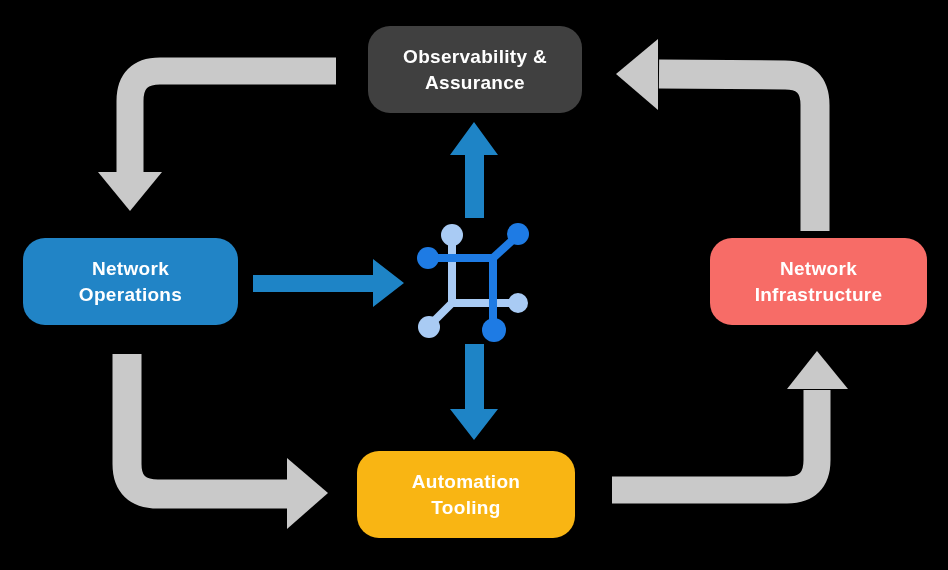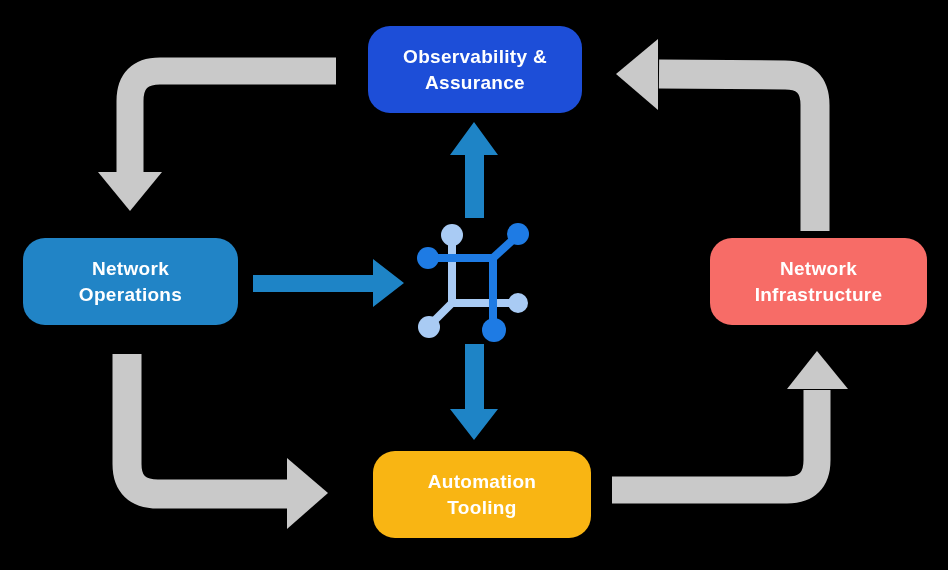--- a/index.html
+++ b/index.html
@@ -32,21 +32,21 @@
     color:var(--text);
     font-size:19px;
     line-height:26px;
     font-weight:600;
     letter-spacing:.3px;
     white-space:pre-line;
   }
   .node-observability{left:368px;top:26px;width:214px;height:87px;}
   .node-operations{left:23px;top:238px;width:215px;height:87px;}
   .node-infrastructure{left:710px;top:238px;width:217px;height:87px;}
-  .node-automation{left:373px;top:451px;width:218px;height:87px;}
+  .node-automation{left:357px;top:451px;width:218px;height:87px;}
 </style>
 </head>
 <body>
 
 <div class="stage">
 
   <svg class="arrows-svg" width="948" height="570" viewBox="0 0 948 570">
 
     <g>
       <path d="M 336 71 L 160 71 Q 130 71 130 101 L 130 175" fill="none" style="stroke:var(--cycle)" stroke-width="27"></path>
@@ -93,21 +93,21 @@
       <g>
         <path d="M 427 258 L 493 258 L 493 328" fill="none" style="stroke:var(--icon-dark)" stroke-width="8"></path>
         <path d="M 493 258 L 516 237" fill="none" style="stroke:var(--icon-dark)" stroke-width="8"></path>
         <circle cx="428" cy="258" r="11" style="fill:var(--icon-dark)"></circle>
         <circle cx="518" cy="234" r="11" style="fill:var(--icon-dark)"></circle>
         <circle cx="494" cy="330" r="12" style="fill:var(--icon-dark)"></circle>
       </g>
     </g>
   </svg>
 
-  <div class="node node-observability" style="background: #1d4ed8;">
+  <div class="node node-observability" style="background: #404040;">
     <span class="node-label">Observability &amp;
 Assurance</span>
   </div>
 
   <div class="node node-operations" style="background: rgb(33, 132, 198);">
     <span class="node-label">Network
 Operations</span>
   </div>
 
   <div class="node node-infrastructure" style="background: rgb(247, 108, 103);">

